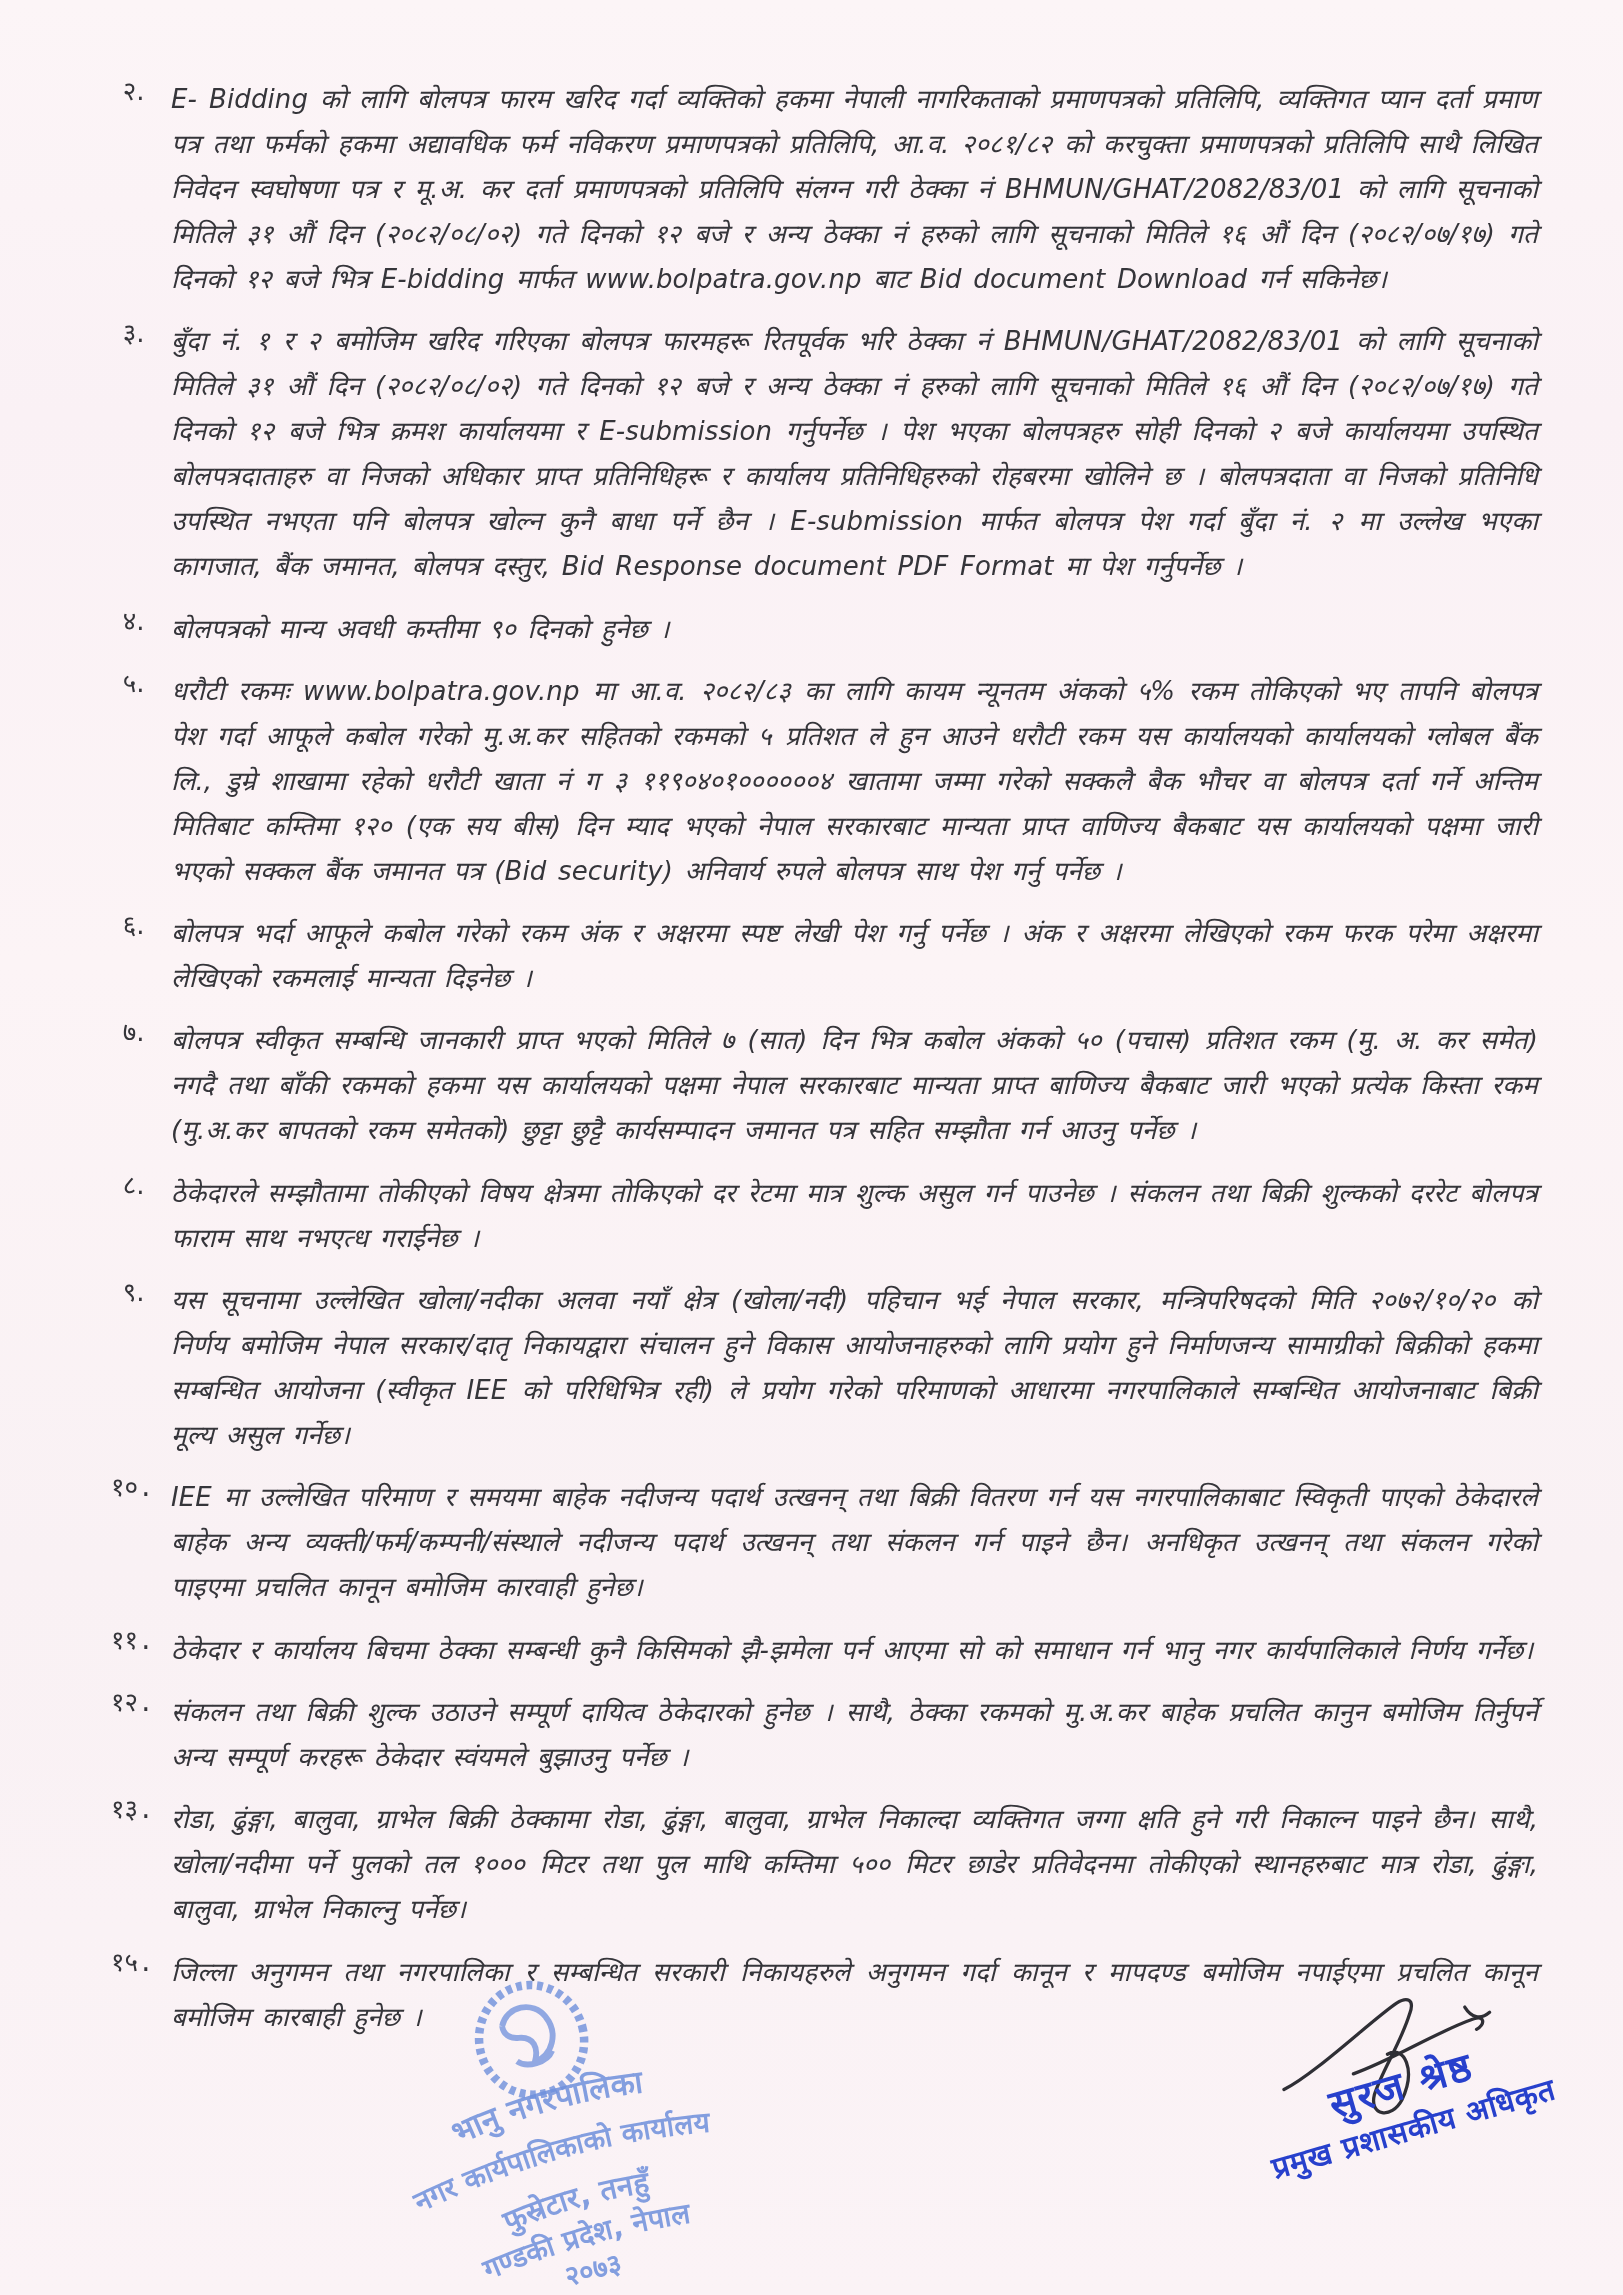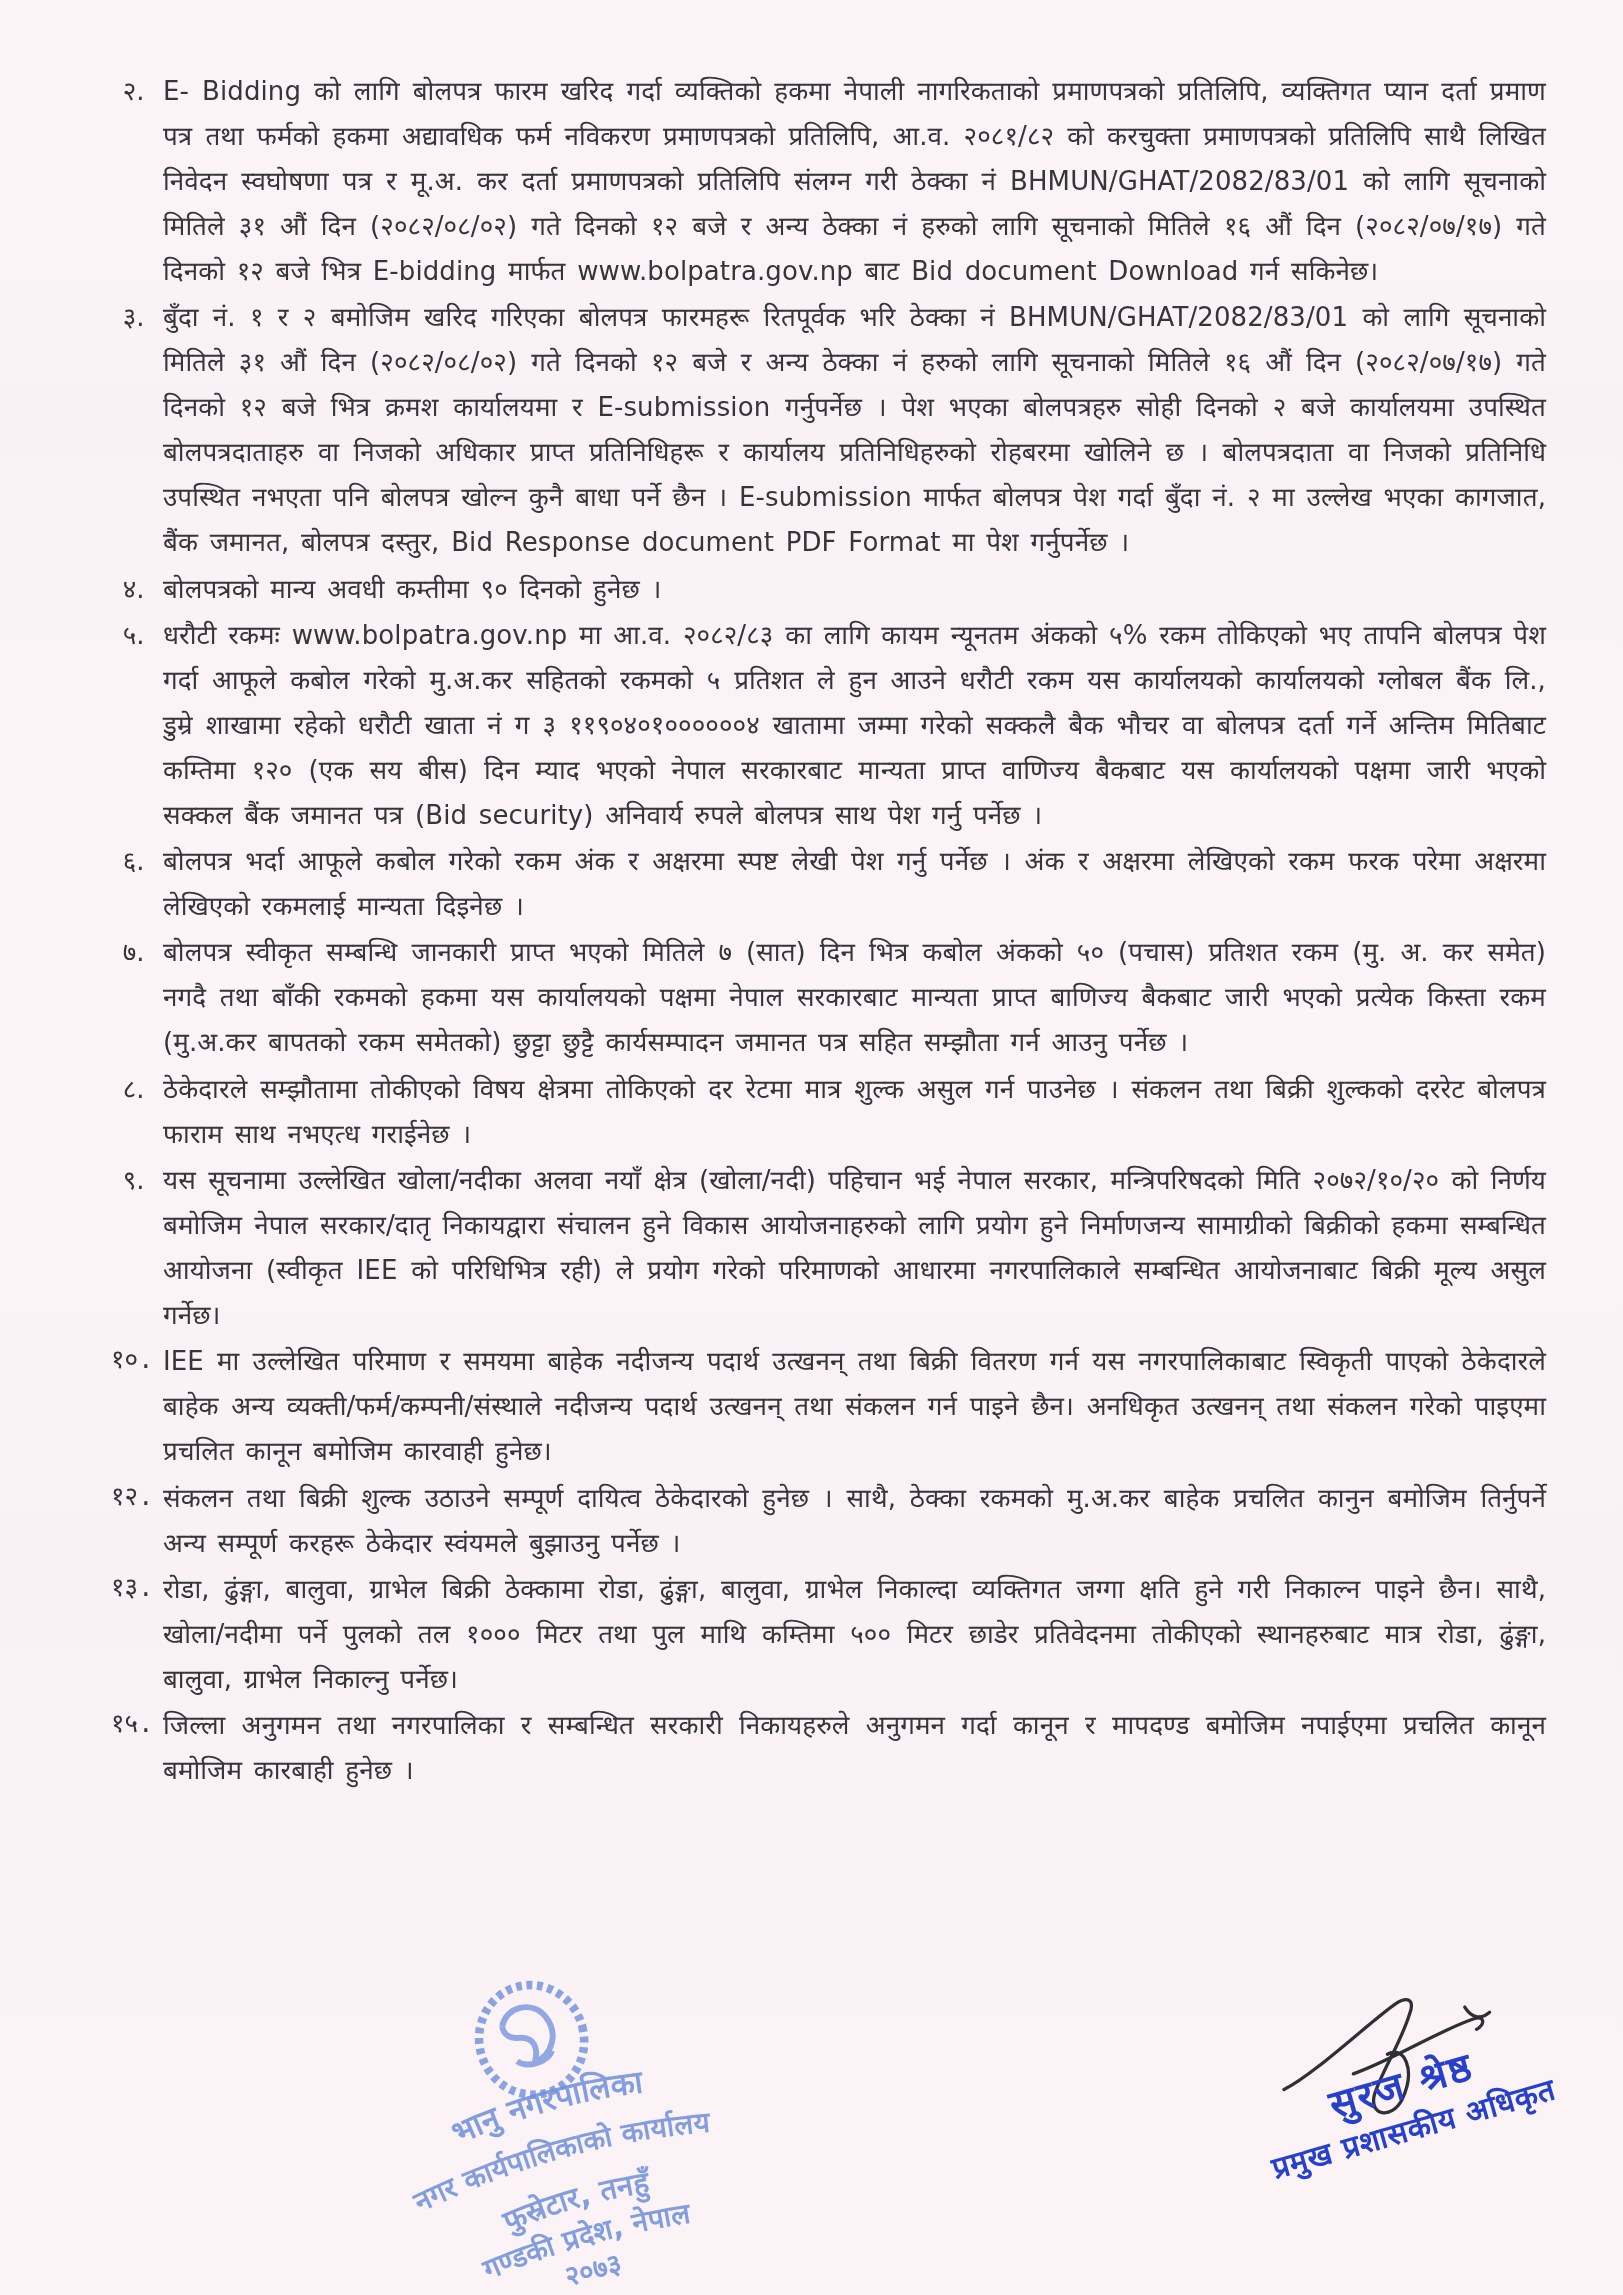--- a/index.html
+++ b/index.html
@@ -18,21 +18,21 @@
   .item{display:flex;align-items:flex-start;margin-bottom:1.3px;}
   .num{
     flex:0 0 52px;box-sizing:border-box;padding-left:11.8px;
     font-size:26px;line-height:45px;font-weight:500;
   }
   .item.wide .num{padding-left:0;font-family:Liberation Mono, monospace;}
   .body{
     flex:1;font-size:26px;line-height:45px;
     text-align:justify;word-spacing:3.3px;letter-spacing:0.1px;
   }
-  .body p{margin:0;}
+  .body p{margin:8px;font-style:italic;}
   .seal{
     position:absolute;left:340px;top:1978px;width:419px;height:308px;
     transform:rotate(-15deg);transform-origin:50% 50%;
     opacity:.88;
   }
   .seal svg{overflow:visible;}
   .sig-svg{
     position:absolute;left:1276px;top:1990px;width:236px;height:131px;
     overflow:visible;
   }
@@ -107,20 +107,26 @@
       </div>
     </div>
 
     <div class="item wide">
       <div class="num">१०.</div>
       <div class="body">
         <p>IEE मा उल्लेखित परिमाण र समयमा बाहेक नदीजन्य पदार्थ उत्खनन् तथा बिक्री वितरण गर्न यस नगरपालिकाबाट स्विकृती पाएको ठेकेदारले बाहेक अन्य व्यक्ती/फर्म/कम्पनी/संस्थाले नदीजन्य पदार्थ उत्खनन् तथा संकलन गर्न पाइने छैन।  अनधिकृत उत्खनन् तथा संकलन गरेको पाइएमा प्रचलित कानून बमोजिम कारवाही हुनेछ।</p>
       </div>
     </div>
 
+    <div class="item wide">
+      <div class="num">११.</div>
+      <div class="body">
+        <p>ठेकेदार र कार्यालय बिचमा ठेक्का सम्बन्धी कुनै किसिमको झै-झमेला पर्न आएमा सो को समाधान गर्न भानु नगर कार्यपालिकाले निर्णय गर्नेछ।</p>
+      </div>
+    </div>
 
     <div class="item wide">
       <div class="num">१२.</div>
       <div class="body">
         <p>संकलन तथा बिक्री शुल्क उठाउने सम्पूर्ण दायित्व ठेकेदारको हुनेछ ।  साथै, ठेक्का रकमको मु.अ.कर बाहेक प्रचलित कानुन बमोजिम तिर्नुपर्ने अन्य सम्पूर्ण करहरू ठेकेदार स्वंयमले बुझाउनु पर्नेछ ।</p>
       </div>
     </div>
 
     <div class="item wide">
       <div class="num">१३.</div>

